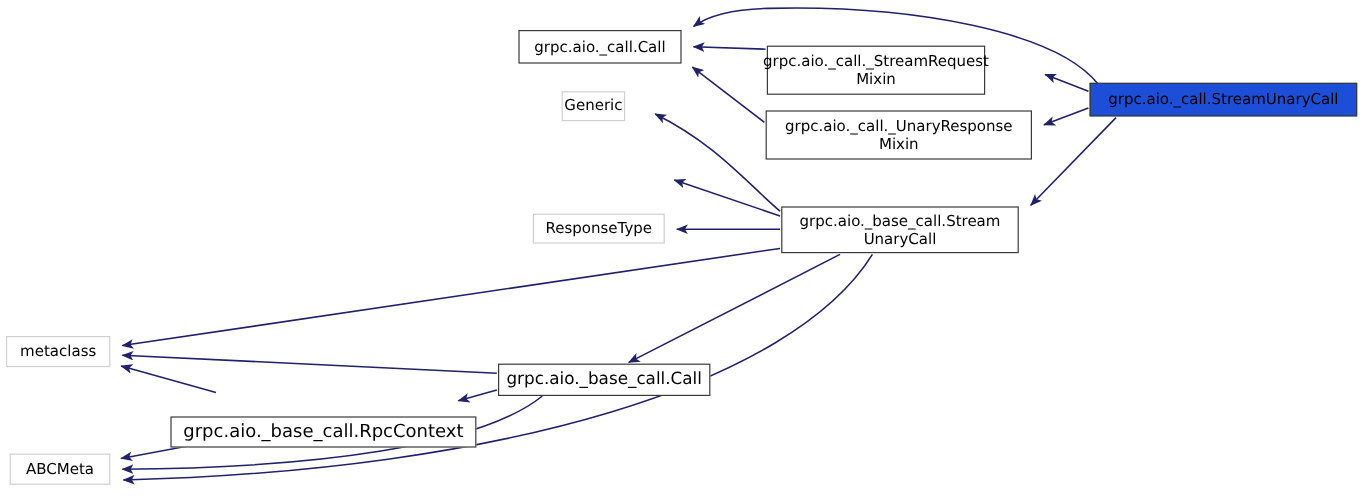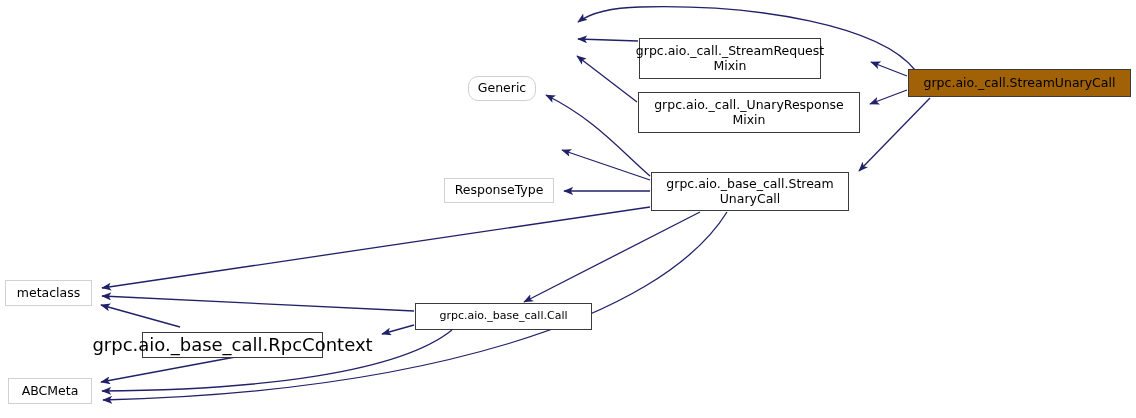--- a/index.html
+++ b/index.html
@@ -36,21 +36,21 @@
     z-index: 5;
   }
   .node.solid {
     border: 1px solid #3a3a3a;
   }
   .node.faint {
     border: 1px solid #d0d0d0;
   }
   .node.highlight {
     border: 1px solid #3a3a3a;
-    background: #a16207;
+    background: #1d4ed8;
   }
   .node span {
     display: block;
     padding: 0 4px;
   }
 </style>
 </head>
 <body>
 
 <div id="diagram-root">
@@ -93,47 +93,50 @@
       <path d="M 414,325 L 382,334"></path>
 
       <path d="M 452,330 C 400,372 262,390 102,391"></path>
 
       <path d="M 180,327 L 101,305"></path>
 
       <path d="M 246,355 L 101,382"></path>
     </g>
   </svg>
 
+  <div class="node solid" style="left: 432px; top: 25px; width: 136px; height: 28px; font-size: 12.5px;">
+    <span>grpc.aio._call.Call</span>
+  </div>
   <div class="node solid" style="left: 639px; top: 38px; width: 182px; height: 41px; font-size: 12.5px;">
     <span>grpc.aio._call._StreamRequest
 Mixin</span>
   </div>
-  <div class="node faint" style="left: 468px; top: 76px; width: 68px; height: 25px; font-size: 12.5px; border-radius: 10px;">
+  <div class="node faint" style="left: 468px; top: 76px; width: 53px; height: 25px; font-size: 12.5px;">
     <span>Generic</span>
   </div>
   <div class="node solid" style="left: 638px; top: 92px; width: 222px; height: 41px; font-size: 12.5px;">
     <span>grpc.aio._call._UnaryResponse
 Mixin</span>
   </div>
   <div class="node highlight" style="left: 908px; top: 69px; width: 223px; height: 28px; font-size: 12.5px;">
     <span>grpc.aio._call.StreamUnaryCall</span>
   </div>
   <div class="node faint" style="left: 444px; top: 178px; width: 110px; height: 25px; font-size: 12.5px; align-items: center;">
     <span>ResponseType</span>
   </div>
   <div class="node faint" style="left: 5px; top: 280px; width: 87px; height: 26px; font-size: 12.5px;">
     <span>metaclass</span>
   </div>
   <div class="node solid" style="left: 651px; top: 172px; width: 198px; height: 39px; font-size: 12.5px;">
     <span>grpc.aio._base_call.Stream
 UnaryCall</span>
   </div>
-  <div class="node solid" style="left: 415px; top: 303px; width: 177px; height: 27px; font-size: 11px;">
+  <div class="node solid" style="left: 415px; top: 303px; width: 177px; height: 27px; font-size: 14px;">
     <span>grpc.aio._base_call.Call</span>
   </div>
-  <div class="node solid" style="left: 142px; top: 332px; width: 181px; height: 26px; font-size: 18px;">
+  <div class="node solid" style="left: 142px; top: 347px; width: 255px; height: 26px; font-size: 15px;">
     <span>grpc.aio._base_call.RpcContext</span>
   </div>
   <div class="node faint" style="left: 8px; top: 378px; width: 84px; height: 26px; font-size: 12.5px; text-align: right;">
     <span>ABCMeta</span>
   </div>
 
 </div>
 
 </body></html>

